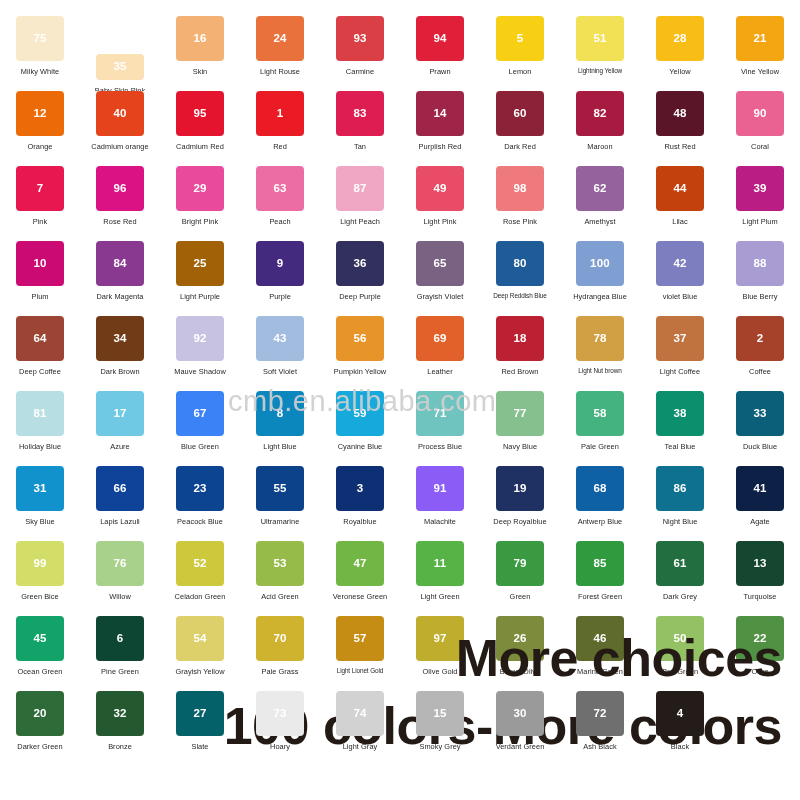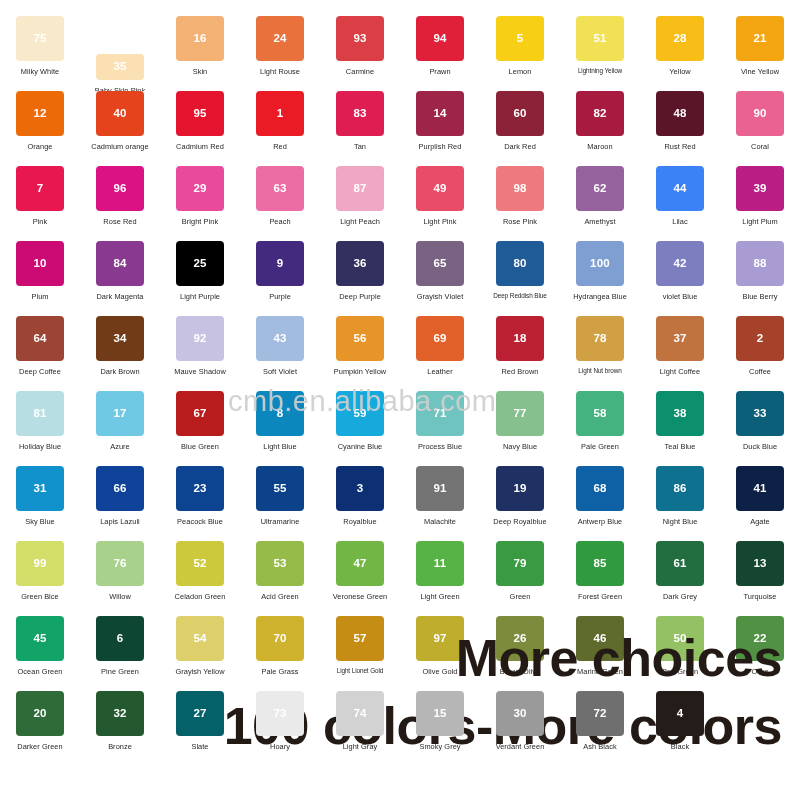--- a/index.html
+++ b/index.html
@@ -287,21 +287,21 @@
         </div>
         <div class="swatch-name">Rose Pink</div>
       </div>
       <div class="cell">
         <div class="swatch" style="background: rgb(149, 98, 157);">
           <span class="swatch-num" style="color: rgb(255, 255, 255);">62</span>
         </div>
         <div class="swatch-name">Amethyst</div>
       </div>
       <div class="cell">
-        <div class="swatch" style="background: #3b82f6;">
+        <div class="swatch" style="background: #c2410c;">
           <span class="swatch-num" style="color: rgb(255, 255, 255);">44</span>
         </div>
         <div class="swatch-name">Lilac</div>
       </div>
       <div class="cell">
         <div class="swatch" style="background: rgb(186, 29, 132);">
           <span class="swatch-num" style="color: rgb(255, 255, 255);">39</span>
         </div>
         <div class="swatch-name">Light Plum</div>
       </div>
@@ -311,21 +311,21 @@
         </div>
         <div class="swatch-name">Plum</div>
       </div>
       <div class="cell">
         <div class="swatch" style="background: rgb(138, 57, 144);">
           <span class="swatch-num" style="color: rgb(255, 255, 255);">84</span>
         </div>
         <div class="swatch-name">Dark Magenta</div>
       </div>
       <div class="cell">
-        <div class="swatch" style="background: #000000;">
+        <div class="swatch" style="background: #a16207;">
           <span class="swatch-num" style="color: rgb(255, 255, 255);">25</span>
         </div>
         <div class="swatch-name">Light Purple</div>
       </div>
       <div class="cell">
         <div class="swatch" style="background: rgb(67, 42, 127);">
           <span class="swatch-num" style="color: rgb(255, 255, 255);">9</span>
         </div>
         <div class="swatch-name">Purple</div>
       </div>
@@ -431,21 +431,21 @@
         </div>
         <div class="swatch-name">Holiday Blue</div>
       </div>
       <div class="cell">
         <div class="swatch" style="background: rgb(111, 201, 229);">
           <span class="swatch-num" style="color: rgb(255, 255, 255);">17</span>
         </div>
         <div class="swatch-name">Azure</div>
       </div>
       <div class="cell">
-        <div class="swatch" style="background: #b91c1c;">
+        <div class="swatch" style="background: #3b82f6;">
           <span class="swatch-num" style="color: rgb(255, 255, 255);">67</span>
         </div>
         <div class="swatch-name">Blue Green</div>
       </div>
       <div class="cell">
         <div class="swatch" style="background: rgb(11, 135, 189);">
           <span class="swatch-num" style="color: rgb(255, 255, 255);">8</span>
         </div>
         <div class="swatch-name">Light Blue</div>
       </div>
@@ -509,21 +509,21 @@
         </div>
         <div class="swatch-name">Ultramarine</div>
       </div>
       <div class="cell">
         <div class="swatch" style="background: rgb(13, 47, 115);">
           <span class="swatch-num" style="color: rgb(255, 255, 255);">3</span>
         </div>
         <div class="swatch-name">Royalblue</div>
       </div>
       <div class="cell">
-        <div class="swatch" style="background: #737373;">
+        <div class="swatch" style="background: #8b5cf6;">
           <span class="swatch-num" style="color: rgb(255, 255, 255);">91</span>
         </div>
         <div class="swatch-name">Malachite</div>
       </div>
       <div class="cell">
         <div class="swatch" style="background: rgb(31, 48, 99);">
           <span class="swatch-num" style="color: rgb(255, 255, 255);">19</span>
         </div>
         <div class="swatch-name">Deep Royalblue</div>
       </div>

